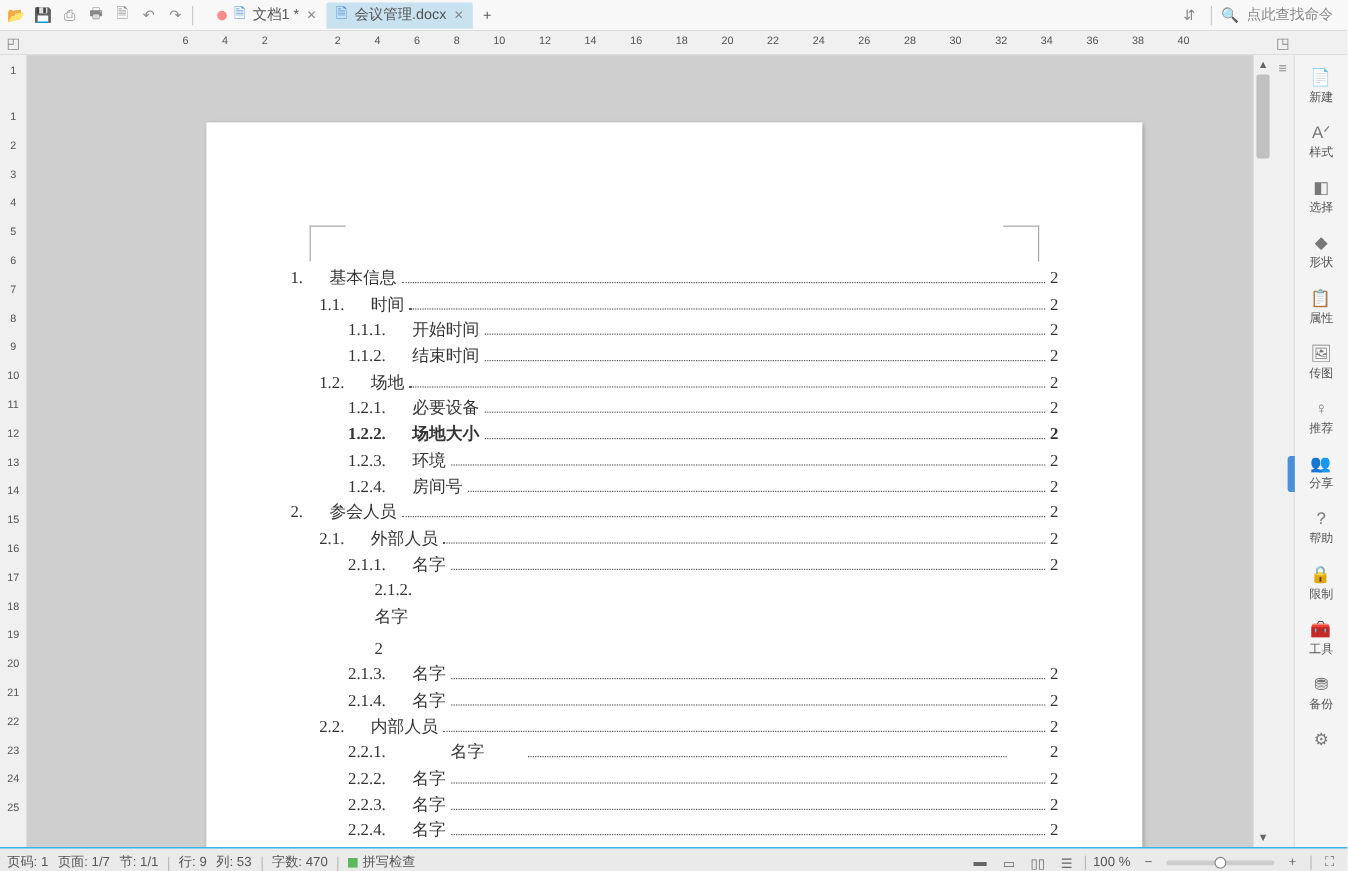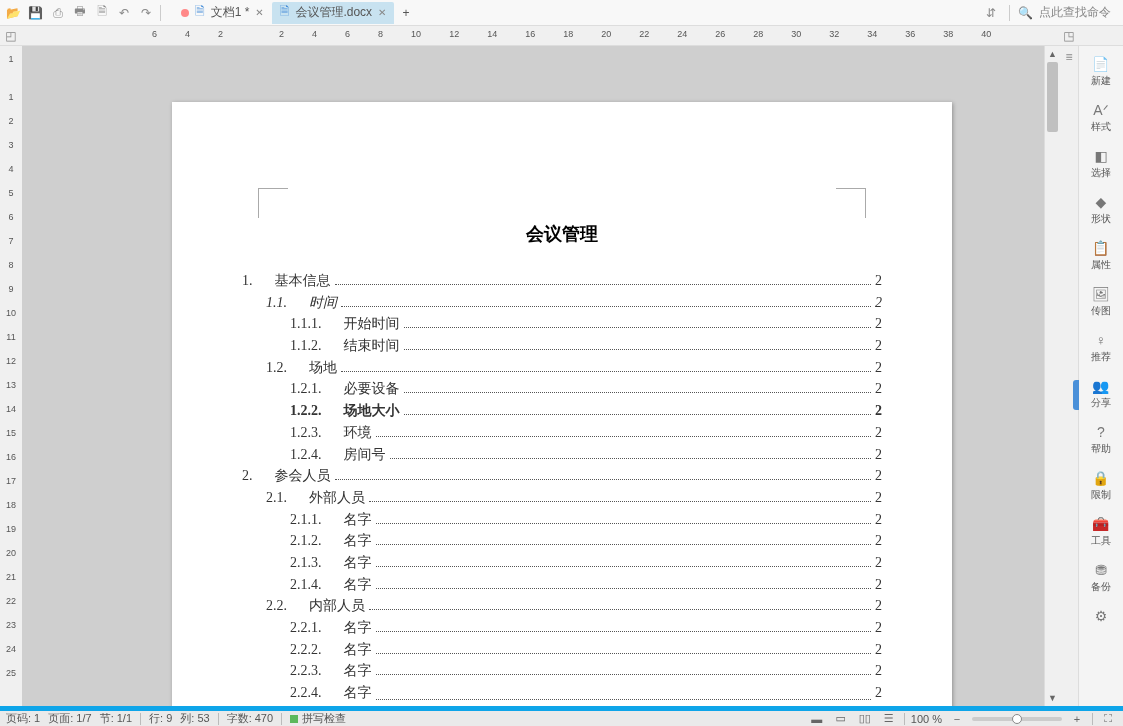--- a/index.html
+++ b/index.html
@@ -50,21 +50,21 @@
 .sb-side { width: 18px; background: #f0f0f0; display:flex; align-items:flex-start; justify-content:center; padding-top:4px; color:#888;}
 
 
 .side-panel { width: 45px; background: #f4f4f4; border-left: 1px solid #ddd; display: flex; flex-direction: column; align-items: center; padding-top: 6px; gap: 6px; }
 .side-item { width: 40px; display: flex; flex-direction: column; align-items: center; gap: 2px; cursor: pointer; font-size: 10px; color: #555; padding: 4px 0; }
 .side-item .ico { font-size: 14px; color: #777; }
 .side-item.active .ico { color: #4a90d9; }
 .side-expand { position: absolute; right: 44px; top: 380px; width: 6px; height: 30px; background: #4a90d9; border-radius: 3px 0 0 3px; }
 
 
-.statusbar { position: absolute; bottom: 0; left: 0; right: 0; height: 20px; background: #eaeaea; border-top: 5px solid #0ea5e9; display: flex; align-items: center; font-size: 11px; color: #555; padding: 0 6px; gap: 8px; }
+.statusbar { position: absolute; bottom: 0; left: 0; right: 0; height: 20px; background: #eaeaea; border-top: 1px solid #0ea5e9; display: flex; align-items: flex-end; font-size: 11px; color: #555; padding: 0 6px; gap: 8px; }
 .statusbar .sep { width: 1px; height: 12px; background: #bbb; }
 .statusbar .right { margin-left: auto; display: flex; align-items: center; gap: 6px; }
 .sb-icon { width: 18px; height: 14px; display: inline-flex; align-items: center; justify-content: center; color: #666; cursor: pointer; }
 .spell-ok { display: flex; align-items: center; gap: 4px; }
 .spell-dot { width: 8px; height: 8px; background: #5cb85c; }
 .zoom-slider { width: 90px; height: 4px; background: #ccc; position: relative; border-radius: 2px; cursor: pointer; }
 .zoom-thumb { position: absolute; left: 40px; top: -3px; width: 10px; height: 10px; background: #fff; border: 1px solid #888; border-radius: 5px; }
 .fit-icon { cursor: pointer; }
 </style>
 </head>
@@ -164,29 +164,28 @@
       <span>21</span>
       <span>22</span>
       <span>23</span>
       <span>24</span>
       <span>25</span>
     </div>
   <div class="canvas">
     <div class="page">
       <div class="crop-mark tl"></div>
       <div class="crop-mark tr"></div>
-      <div class="page-title">会议管理</div>
       <div id="toc-container">
           <div class="toc-line" style="padding-left: 0px;">
             <span class="toc-num">1.</span>
             <span class="toc-text">基本信息</span>
             <span class="toc-dots"></span>
             <span class="toc-page">2</span>
           </div>
-          <div class="toc-line" style="padding-left: 24px; font-style: italic;">
+          <div class="toc-line" style="padding-left: 24px;">
             <span class="toc-num">1.1.</span>
             <span class="toc-text">时间</span>
             <span class="toc-dots"></span>
             <span class="toc-page">2</span>
           </div>
           <div class="toc-line" style="padding-left: 48px;">
             <span class="toc-num">1.1.1.</span>
             <span class="toc-text">开始时间</span>
             <span class="toc-dots"></span>
             <span class="toc-page">2</span>
@@ -238,21 +237,21 @@
             <span class="toc-text">外部人员</span>
             <span class="toc-dots"></span>
             <span class="toc-page">2</span>
           </div>
           <div class="toc-line" style="padding-left: 48px;">
             <span class="toc-num">2.1.1.</span>
             <span class="toc-text">名字</span>
             <span class="toc-dots"></span>
             <span class="toc-page">2</span>
           </div>
-          <div class="toc-line" style="padding-left: 48px;">
+          <div class="toc-line" style="padding-left: 48px; flex-direction: column;">
             <span class="toc-num">2.1.2.</span>
             <span class="toc-text">名字</span>
             <span class="toc-dots"></span>
             <span class="toc-page">2</span>
           </div>
           <div class="toc-line" style="padding-left: 48px;">
             <span class="toc-num">2.1.3.</span>
             <span class="toc-text">名字</span>
             <span class="toc-dots"></span>
             <span class="toc-page">2</span>
@@ -262,39 +261,39 @@
             <span class="toc-text">名字</span>
             <span class="toc-dots"></span>
             <span class="toc-page">2</span>
           </div>
           <div class="toc-line" style="padding-left: 24px;">
             <span class="toc-num">2.2.</span>
             <span class="toc-text">内部人员</span>
             <span class="toc-dots"></span>
             <span class="toc-page">2</span>
           </div>
-          <div class="toc-line" style="padding-left: 48px;">
+          <div class="toc-line" style="padding-left: 48px; gap: 32px;">
             <span class="toc-num">2.2.1.</span>
             <span class="toc-text">名字</span>
             <span class="toc-dots"></span>
             <span class="toc-page">2</span>
           </div>
           <div class="toc-line" style="padding-left: 48px;">
             <span class="toc-num">2.2.2.</span>
             <span class="toc-text">名字</span>
             <span class="toc-dots"></span>
             <span class="toc-page">2</span>
           </div>
           <div class="toc-line" style="padding-left: 48px;">
             <span class="toc-num">2.2.3.</span>
             <span class="toc-text">名字</span>
             <span class="toc-dots"></span>
             <span class="toc-page">2</span>
           </div>
-          <div class="toc-line" style="padding-left: 48px; align-items: flex-end;">
+          <div class="toc-line" style="padding-left: 48px;">
             <span class="toc-num">2.2.4.</span>
             <span class="toc-text">名字</span>
             <span class="toc-dots"></span>
             <span class="toc-page">2</span>
           </div>
           <div class="toc-line" style="padding-left: 0px;">
             <span class="toc-num">3.</span>
             <span class="toc-text">会议内容</span>
             <span class="toc-page">2</span>
           </div>

